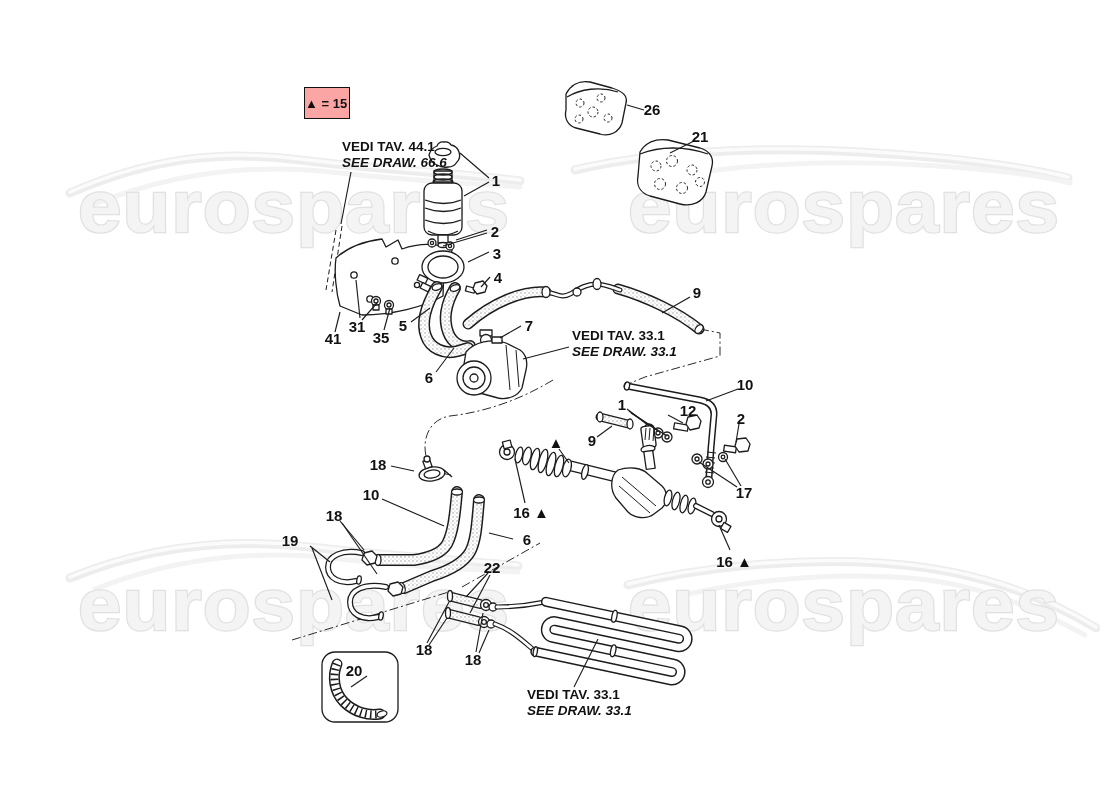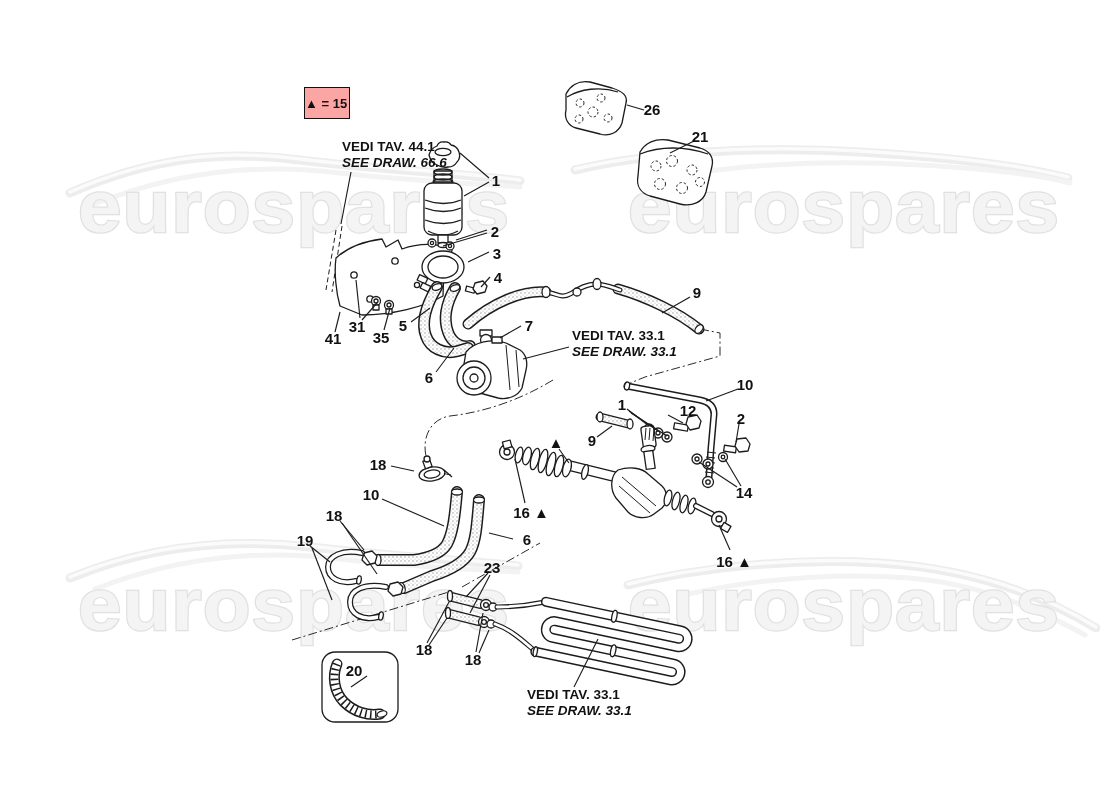--- a/index.html
+++ b/index.html
@@ -404,29 +404,29 @@
       <div class="callout" style="left: 381px; top: 337px;">35</div>
       <div class="callout" style="left: 357px; top: 326px;">31</div>
       <div class="callout" style="left: 333px; top: 338px;">41</div>
       <div class="callout" style="left: 697px; top: 292px;">9</div>
       <div class="callout" style="left: 745px; top: 384px;">10</div>
       <div class="callout" style="left: 622px; top: 404px;">1</div>
       <div class="callout" style="left: 688px; top: 410px; text-align: center;">12</div>
       <div class="callout" style="left: 741px; top: 418px;">2</div>
       <div class="callout" style="left: 592px; top: 440px;">9</div>
       <div class="callout" style="left: 556px; top: 442px;">▲</div>
-      <div class="callout" style="left: 744px; top: 492px;">14</div>
+      <div class="callout" style="left: 744px; top: 492px;">17</div>
       <div class="callout" style="left: 531px; top: 512px;">16 ▲</div>
       <div class="callout" style="left: 734px; top: 561px;">16 ▲</div>
       <div class="callout" style="left: 378px; top: 464px;">18</div>
       <div class="callout" style="left: 371px; top: 494px;">10</div>
       <div class="callout" style="left: 334px; top: 515px;">18</div>
-      <div class="callout" style="left: 305px; top: 540px;">19</div>
+      <div class="callout" style="left: 290px; top: 540px;">19</div>
       <div class="callout" style="left: 527px; top: 539px;">6</div>
-      <div class="callout" style="left: 492px; top: 567px;">23</div>
+      <div class="callout" style="left: 492px; top: 567px;">22</div>
       <div class="callout" style="left: 424px; top: 649px;">18</div>
       <div class="callout" style="left: 473px; top: 659px;">18</div>
       <div class="callout" style="left: 354px; top: 670px;">20</div>
       <div class="callout" style="left: 652px; top: 109px;">26</div>
       <div class="callout" style="left: 700px; top: 136px;">21</div>
     </div>
 
 </div>
 
 </body></html>

